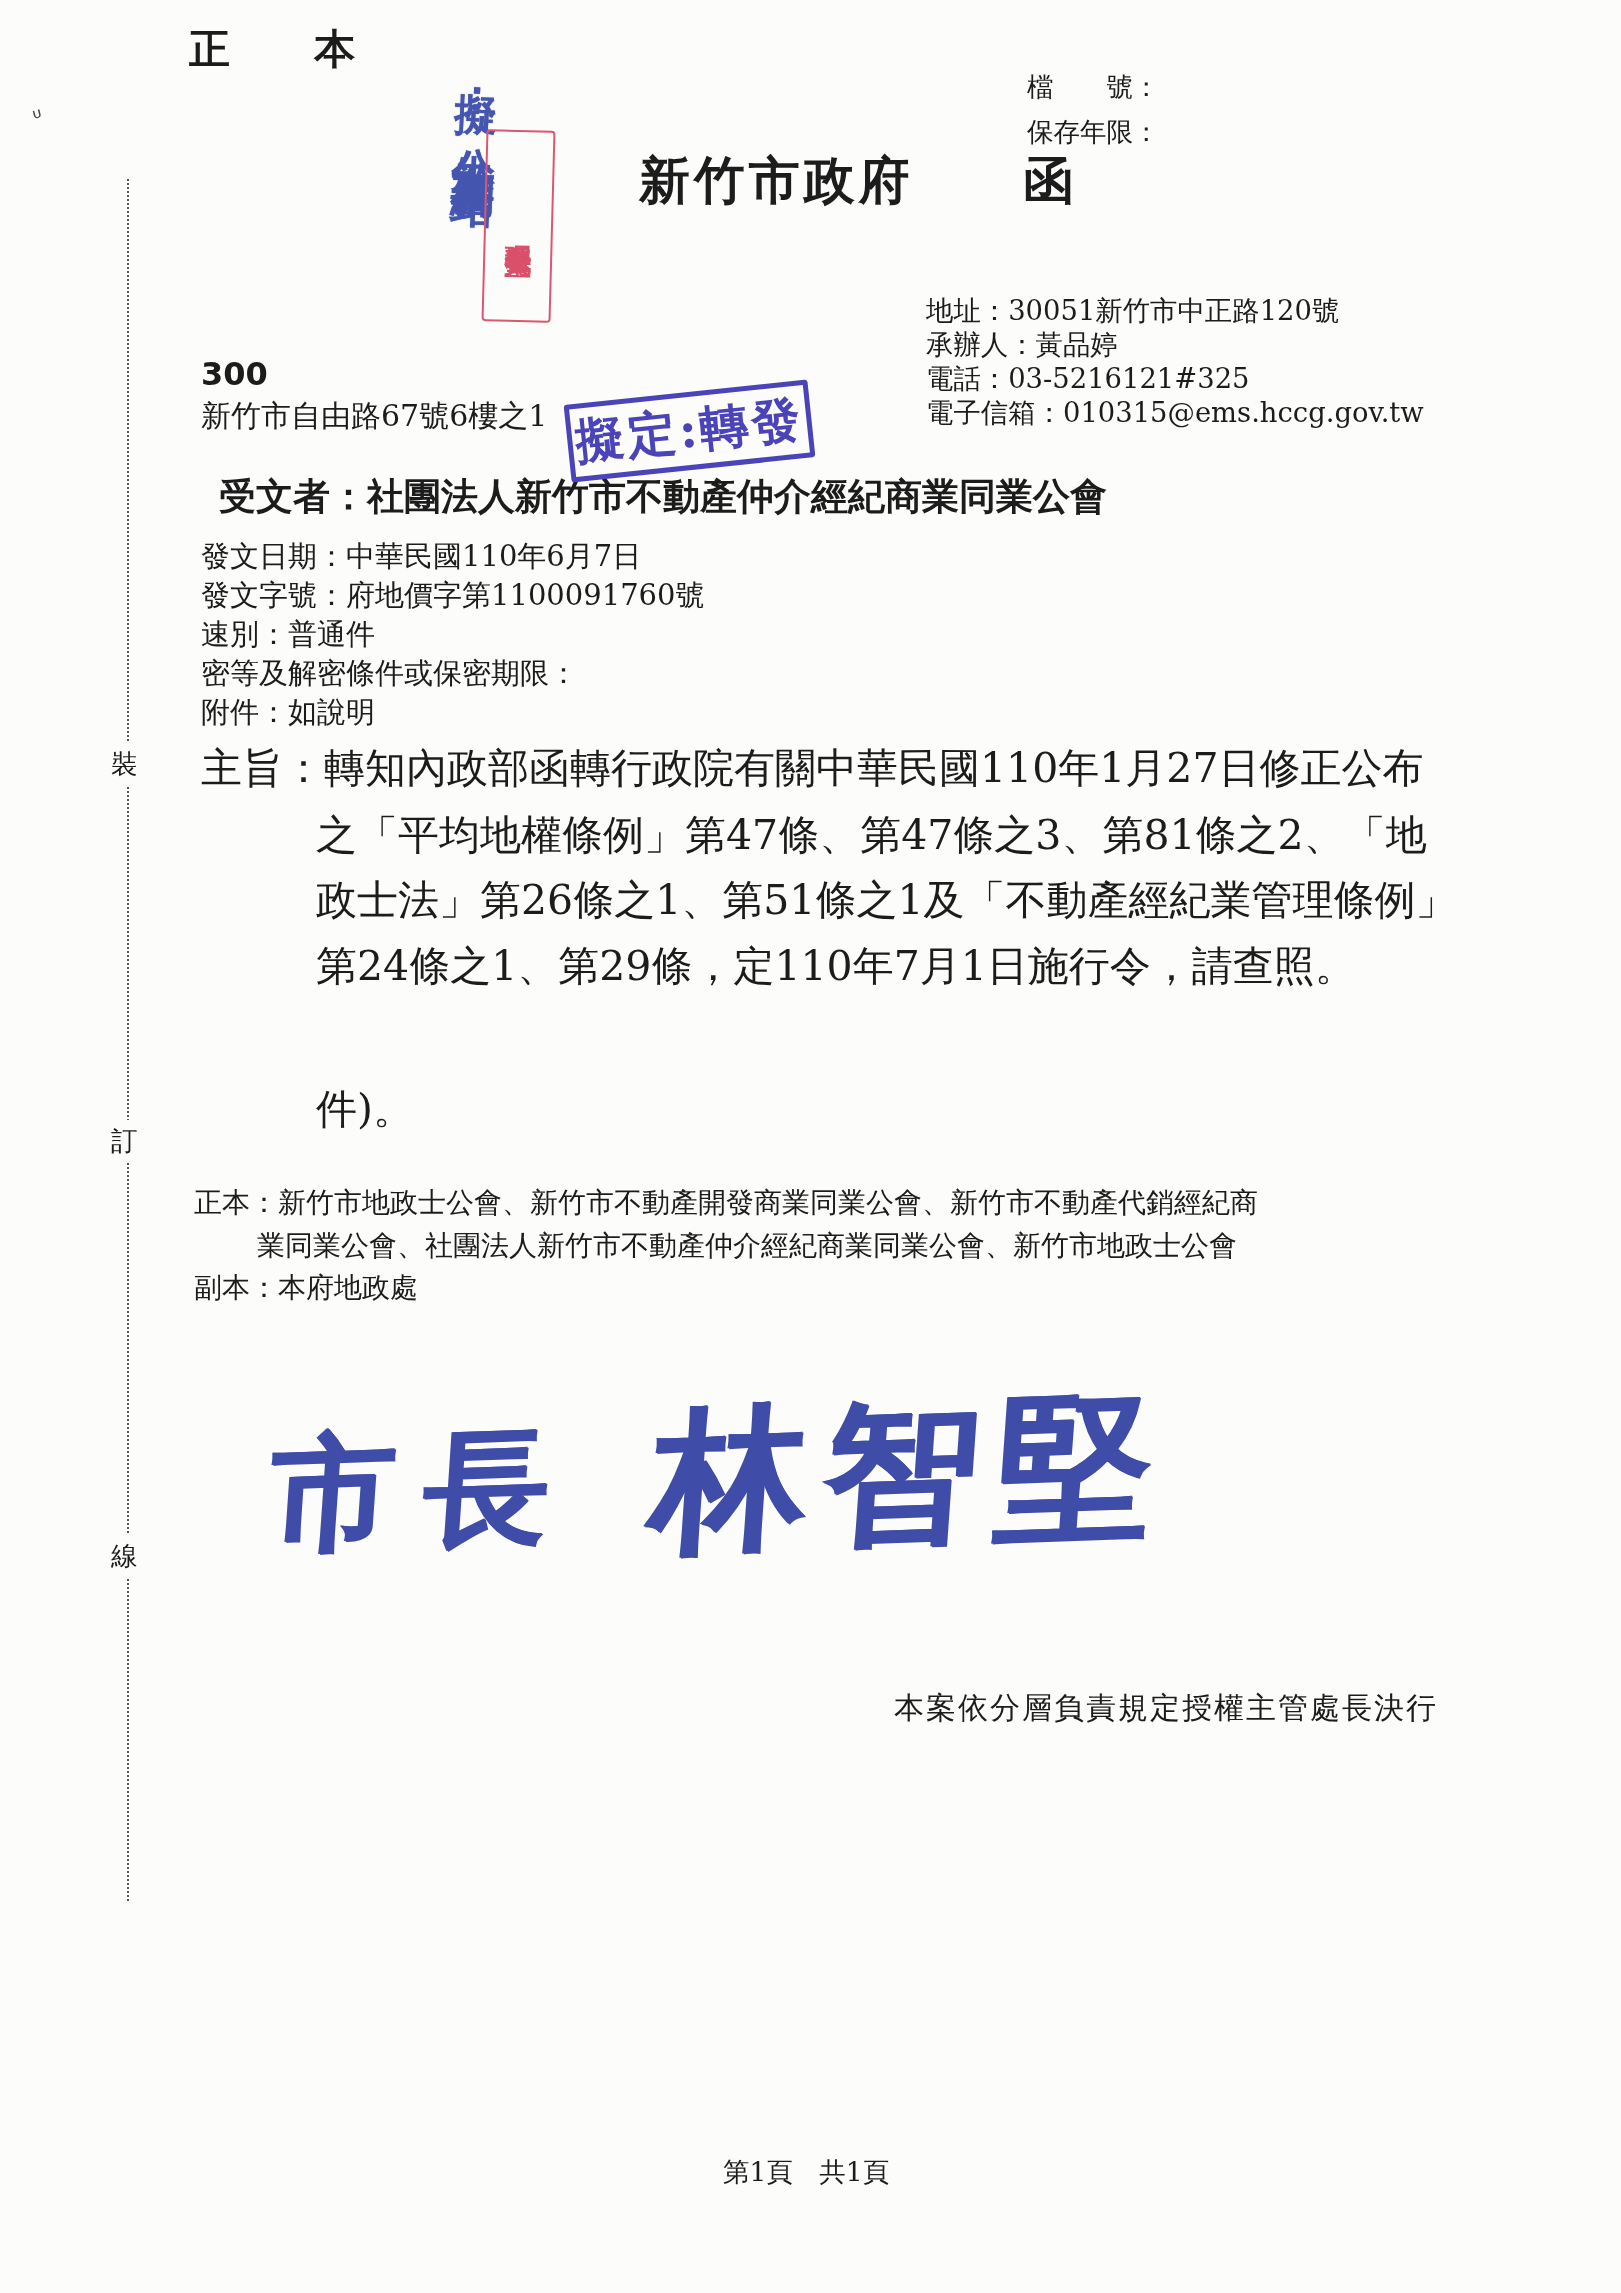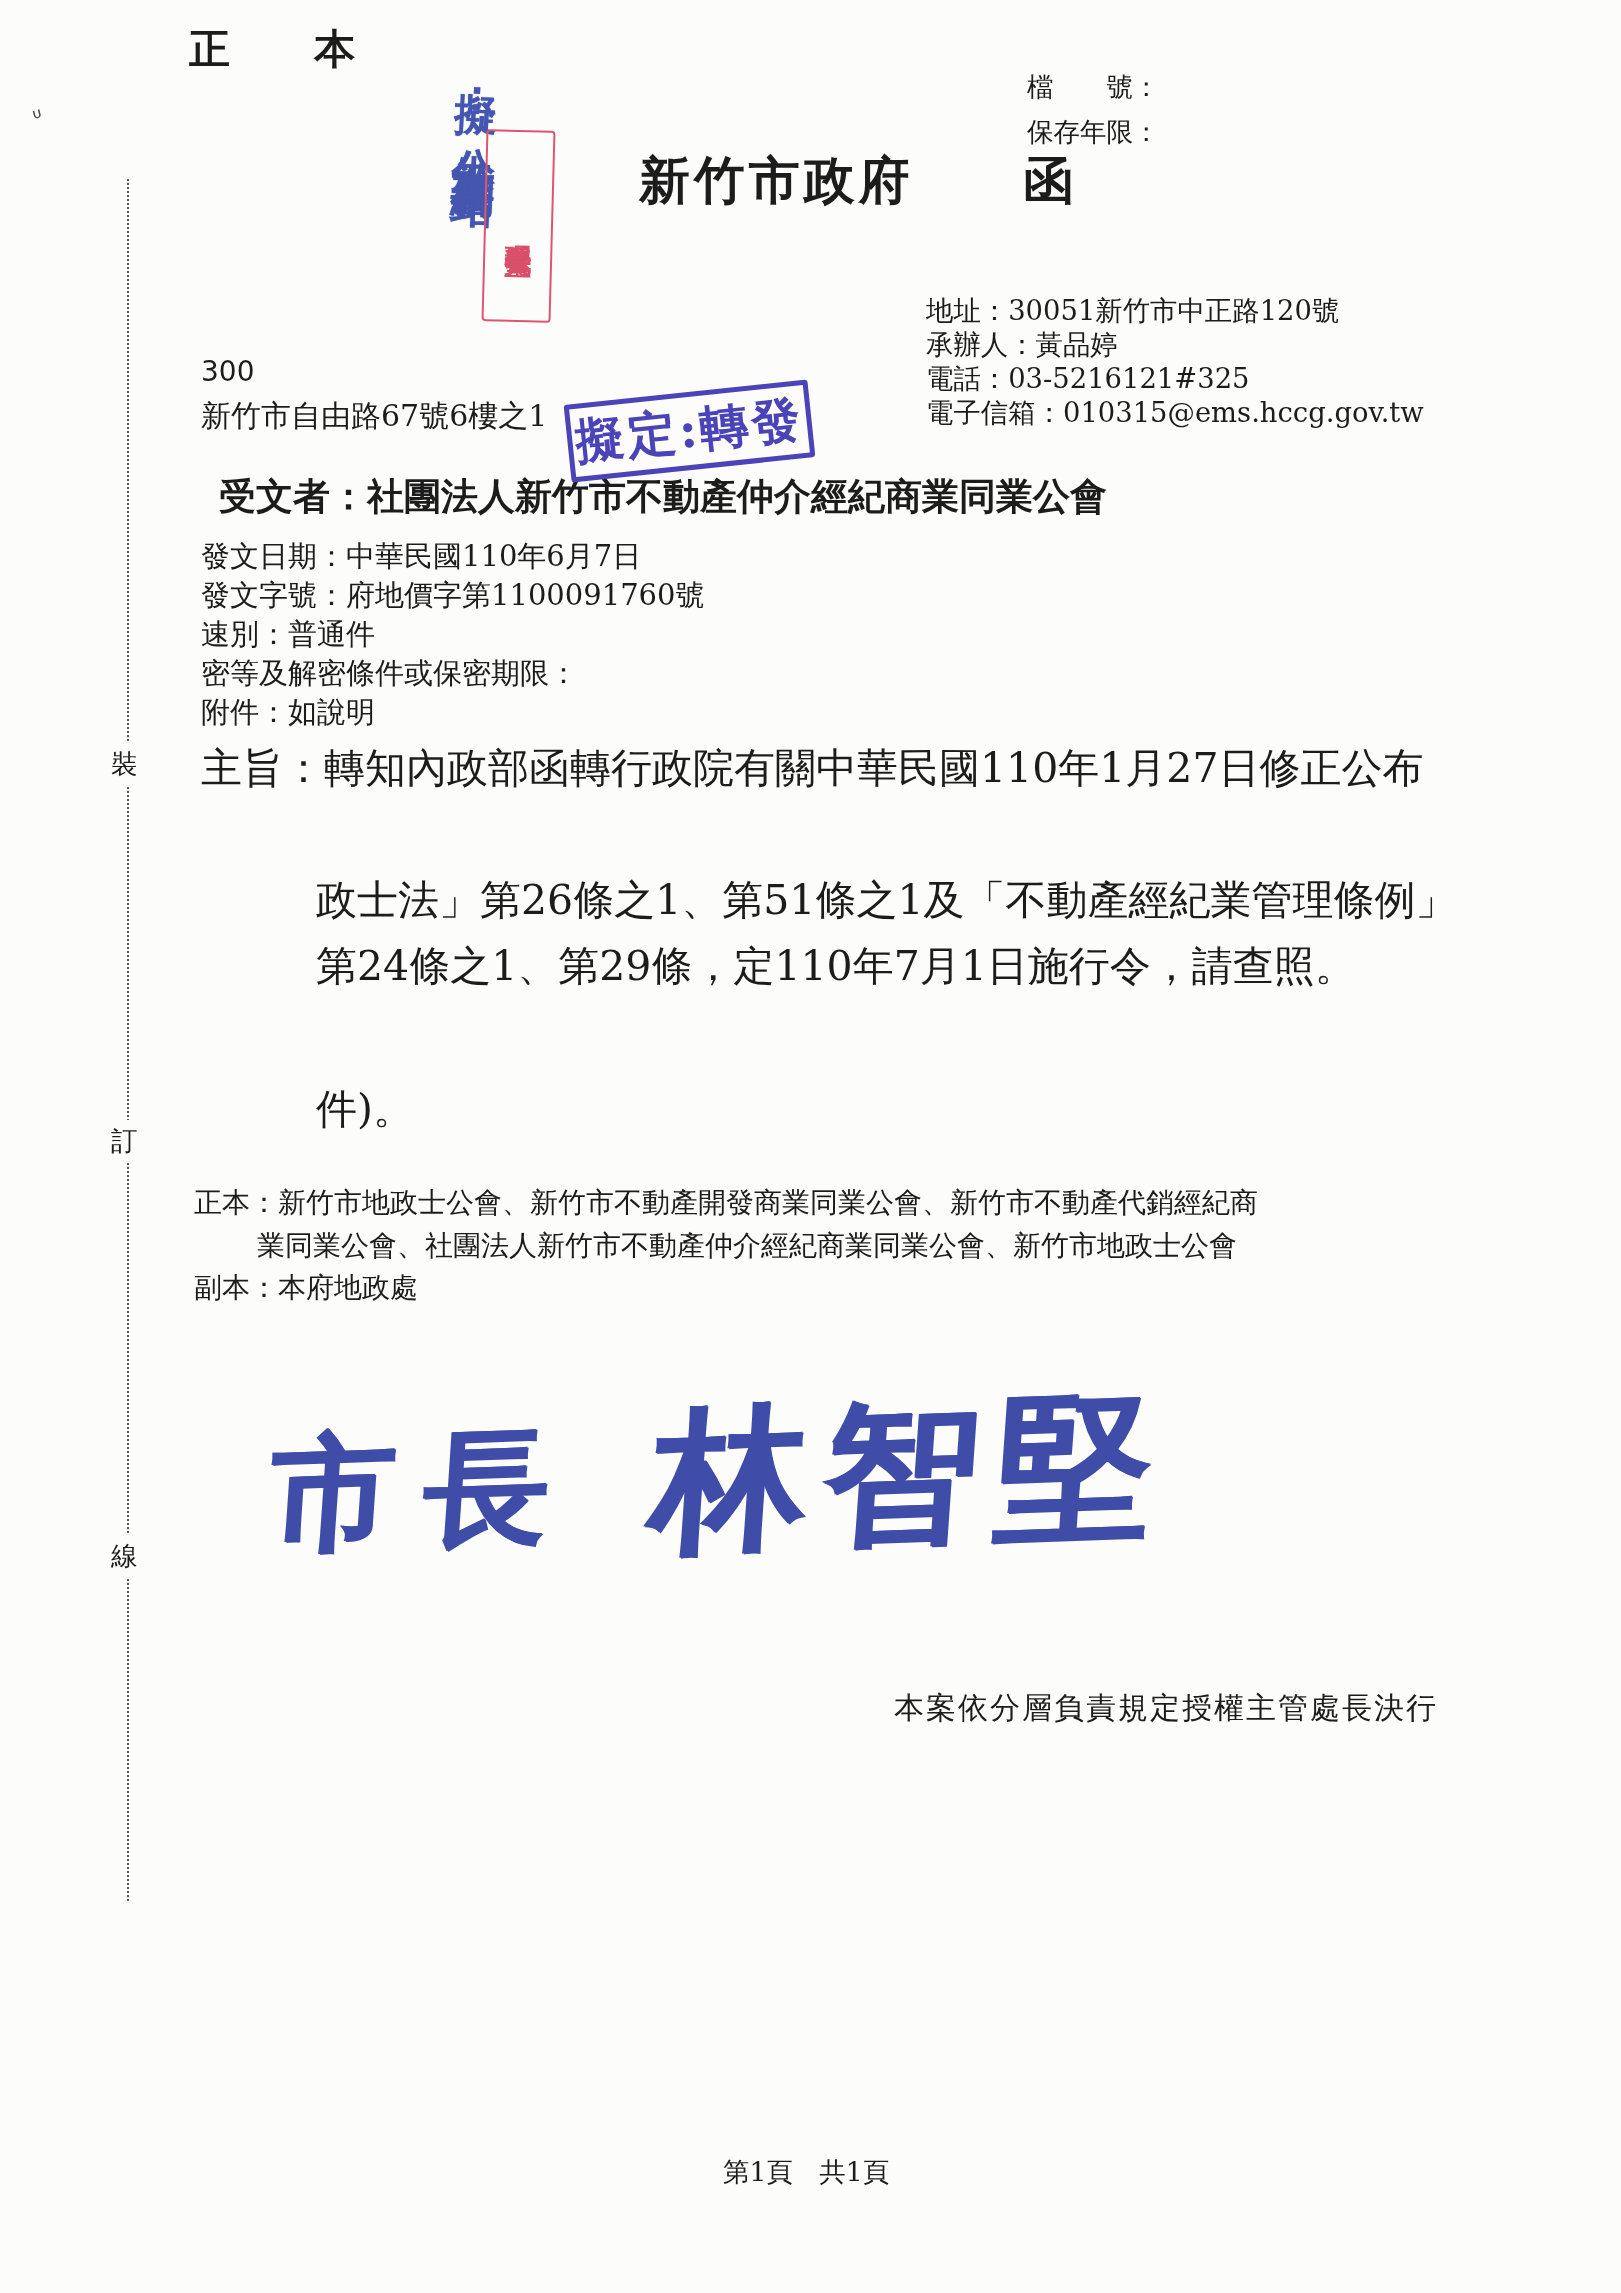--- a/index.html
+++ b/index.html
@@ -52,21 +52,21 @@
     text-align:center; line-height:67px; letter-spacing:2.9px;
     transform:rotate(-6deg);
     z-index:3;
   }
 
   
   .contact { left:926px; top:294px; font-size:27.4px; line-height:34px; }
   .contact div { white-space:nowrap; }
 
   
-  .zip        { left:201px; top:355px; font-size:28px; font-family:"DejaVu Sans","Liberation Sans",sans-serif; }
+  .zip        { left:201px; top:355px; font-size:32px; font-family:"DejaVu Sans","Liberation Sans",sans-serif;font-weight:bold; }
   .street     { left:201px; top:396px; font-size:30px; }
   .recipient  { left:219px; top:472px; font-size:37px; font-weight:600; }
 
   
   .meta { left:201px; top:537px; font-size:29px; line-height:39px; }
   .meta div { white-space:nowrap; }
 
   
   .sub-l1 { left:201px; top:741px;  font-size:41px; }
   .sub-l2 { left:316px; top:808px;  font-size:41px; }
@@ -145,20 +145,21 @@
 
   <div class="abs meta">
     <div>發文日期：中華民國110年6月7日</div>
     <div>發文字號：府地價字第1100091760號</div>
     <div>速別：普通件</div>
     <div>密等及解密條件或保密期限：</div>
     <div>附件：如說明</div>
   </div>
 
   <div class="abs sub-l1">主旨：轉知內政部函轉行政院有關中華民國110年1月27日修正公布</div>
+  <div class="abs sub-l2">之「平均地權條例」第47條、第47條之3、第81條之2、「地</div>
   <div class="abs sub-l3">政士法」第26條之1、第51條之1及「不動產經紀業管理條例」</div>
   <div class="abs sub-l4">第24條之1、第29條，定110年7月1日施行令，請查照。</div>
 
   <div class="abs exp-l2">件)。</div>
 
   <div class="abs cop-l1">正本：新竹市地政士公會、新竹市不動產開發商業同業公會、新竹市不動產代銷經紀商</div>
   <div class="abs cop-l2">業同業公會、社團法人新竹市不動產仲介經紀商業同業公會、新竹市地政士公會</div>
   <div class="abs cop-l3">副本：本府地政處</div>
 
   <div class="abs signature">

